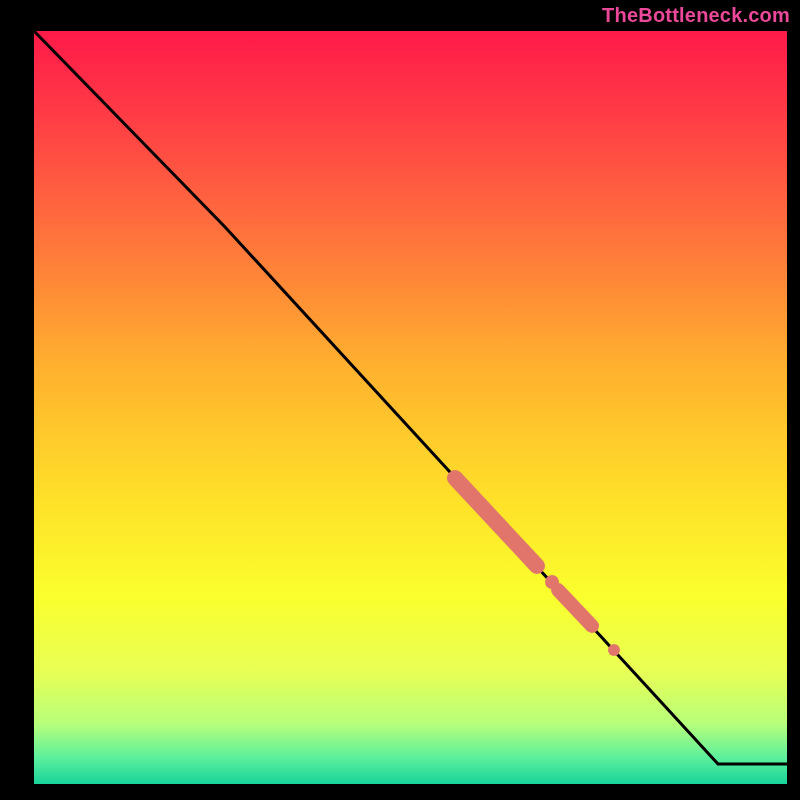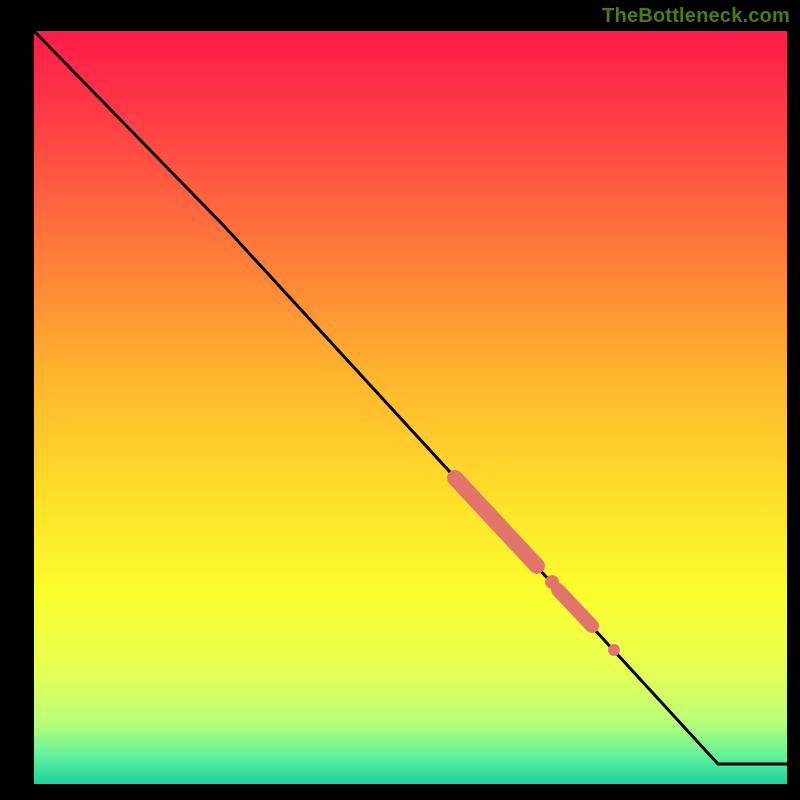--- a/index.html
+++ b/index.html
@@ -20,21 +20,21 @@
     position: absolute;
     top: 0;
     left: 0;
   }
   .attribution {
     position: absolute;
     top: 4px;
     right: 10px;
     font-size: 20px;
     font-weight: 600;
-    color: #4d7c0f;
+    color: #ec4899;
     letter-spacing: 0.2px;
     user-select: none;
   }
 </style>
 </head>
 <body>
 
 <div class="stage">
 
   <svg width="800" height="800" viewBox="0 0 800 800">

